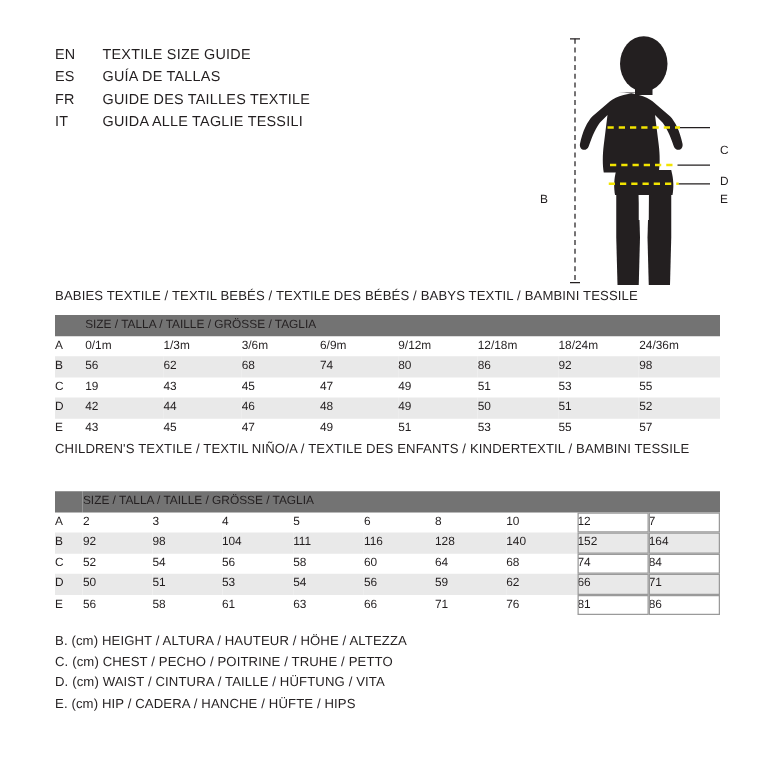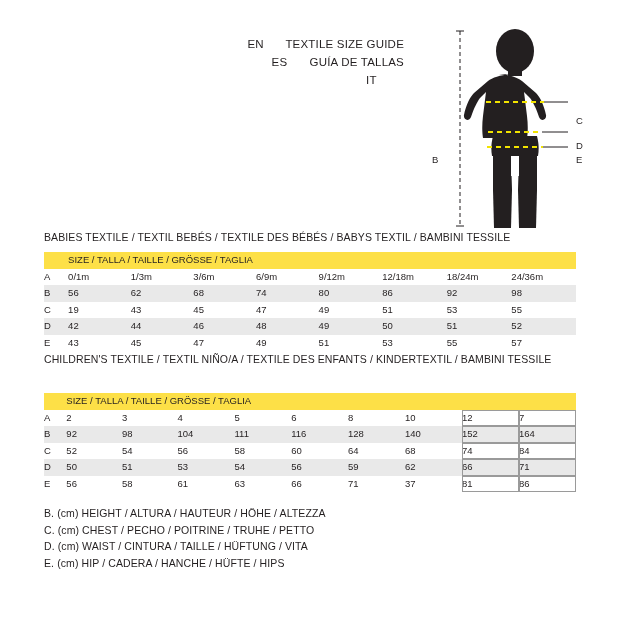--- a/index.html
+++ b/index.html
@@ -25,21 +25,20 @@
   .header {
     position: absolute;
     left: 44px;
     top: 38px;
     width: 360px;
   }
   .header-row {
     display: flex;
     align-items: baseline;
     height: 18px;
-    justify-content: flex-end;
   }
   .header-lang {
     width: 38px;
     font-size: 11.5px;
     letter-spacing: 0.2px;
     color: #231f20;
   }
   .header-title {
     font-size: 11.5px;
     letter-spacing: 0.2px;
@@ -91,21 +90,21 @@
   #babies-table { top: 252px; }
   #children-table { top: 393px; }
 
   table.size-table td {
     padding: 0;
     height: 16.5px;
     line-height: 16.5px;
     vertical-align: middle;
   }
   table.size-table tr.head td {
-    background: #fde047;
+    background: #737373;
     font-size: 9.5px;
   }
   table.size-table tr.alt td {
     background: #e9e9e9;
   }
   td.rowlab {
     width: 28px;
     padding-left: 4px;
   }
   td.cell {
@@ -146,21 +145,26 @@
   <div class="header">
     <div class="header-row">
       <span class="header-lang">EN</span>
       <span class="header-title">TEXTILE SIZE GUIDE</span>
     </div>
     <div class="header-row">
       <span class="header-lang">ES</span>
       <span class="header-title">GUÍA DE TALLAS</span>
     </div>
     <div class="header-row">
+      <span class="header-lang">FR</span>
+      <span class="header-title">GUIDE DES TAILLES TEXTILE</span>
+    </div>
+    <div class="header-row">
       <span class="header-lang">IT</span>
+      <span class="header-title">GUIDA ALLE TAGLIE TESSILI</span>
     </div>
   </div>
 
   <div class="figure-wrap">
     <svg class="figure-svg" width="165" height="205" viewBox="0 0 165 205">
 
       <g fill="#231f20">
 
         <ellipse cx="85" cy="25" rx="19" ry="22"></ellipse>
 
@@ -341,21 +345,21 @@
         <td class="cell col-highlight">71</td>
       </tr>
       <tr>
         <td class="rowlab">E</td>
         <td class="cell">56</td>
         <td class="cell">58</td>
         <td class="cell">61</td>
         <td class="cell">63</td>
         <td class="cell">66</td>
         <td class="cell">71</td>
-        <td class="cell">37</td>
+        <td class="cell">76</td>
         <td class="cell col-highlight">81</td>
         <td class="cell col-highlight">86</td>
       </tr>
     </tbody>
   </table>
 
   <div class="legend">
     <div class="legend-line">B. (cm) HEIGHT / ALTURA / HAUTEUR / HÖHE / ALTEZZA</div>
     <div class="legend-line">C. (cm) CHEST / PECHO / POITRINE / TRUHE / PETTO</div>
     <div class="legend-line">D. (cm) WAIST / CINTURA / TAILLE / HÜFTUNG / VITA</div>

